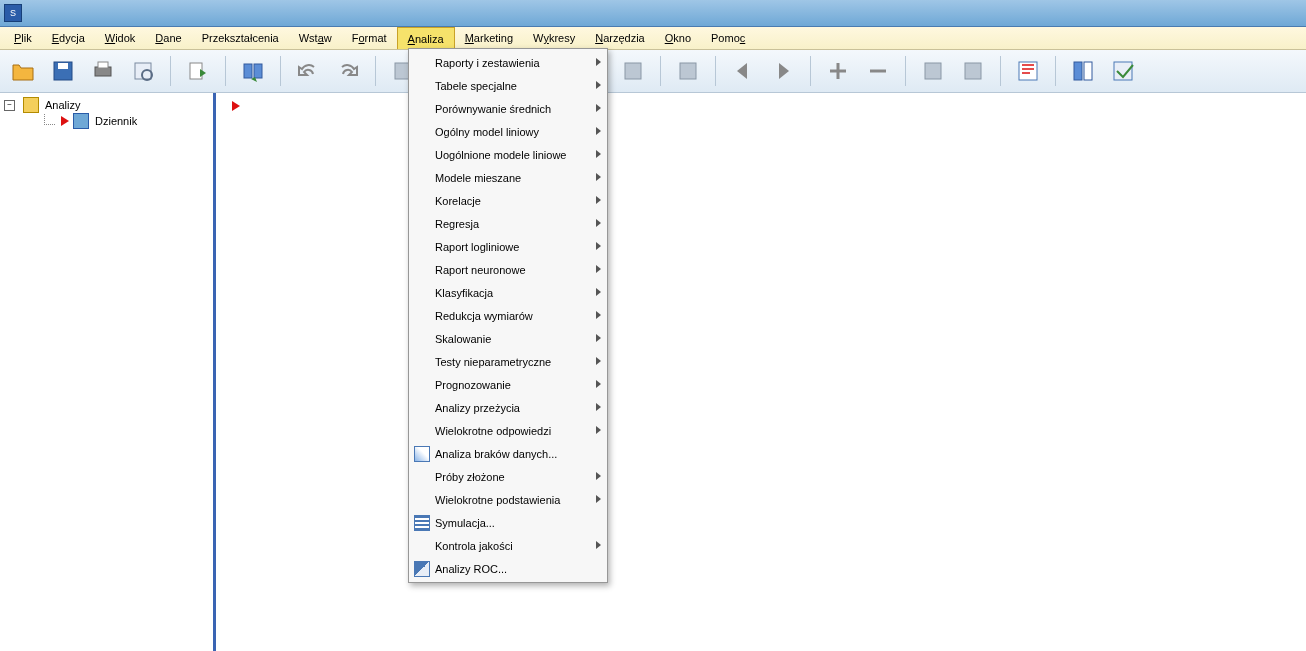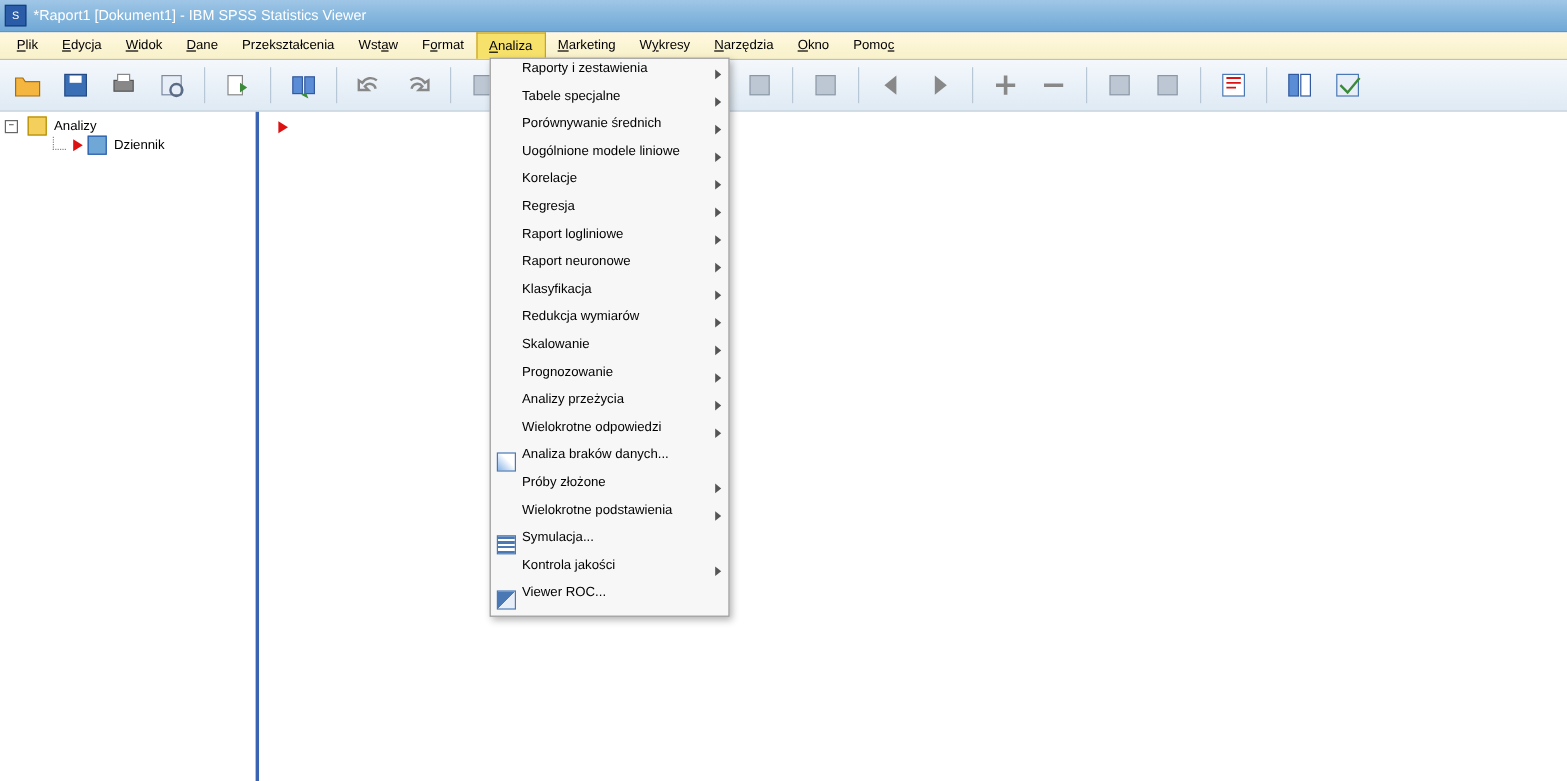--- a/index.html
+++ b/index.html
@@ -19,34 +19,33 @@
   .outline .indent{margin-left:28px}
   .twisty{width:9px;height:9px;border:1px solid #666;font-size:8px;line-height:8px;text-align:center}
   .ico-raport{width:14px;height:14px;background:#f4cf5c;border:1px solid #b38b00}
   .ico-dziennik{width:14px;height:14px;background:#6fa8d6;border:1px solid #2a5ca8}
   .arrow-red{width:12px;height:10px;display:inline-block}
   .arrow-red::before{content:"";display:block;width:0;height:0;border-left:8px solid #d11;border-top:5px solid transparent;border-bottom:5px solid transparent;margin-left:2px}
   .connector{margin-left:12px;width:10px;border-left:1px dotted #888;border-bottom:1px dotted #888;height:10px;margin-top:-4px;margin-right:2px}
   .viewpane{flex:1;background:#fff;padding:8px;position:relative}
   .viewpane .arrow-red{position:absolute;left:14px;top:8px}
   .dropdown{position:absolute;left:408px;top:48px;width:198px;background:#f7f7f7;border:1px solid #979797;box-shadow:2px 3px 6px rgba(0,0,0,.3);z-index:10;padding:2px 0}
-  .dropdown .dmi{height:23px;display:flex;align-items:flex-start;padding:0 22px 0 26px;position:relative;cursor:default}
+  .dropdown .dmi{height:23px;display:flex;align-items:center;padding:0 22px 0 26px;position:relative;cursor:default}
   .dropdown .dmi .sub{position:absolute;right:6px;top:7px;width:0;height:0;border-left:5px solid #555;border-top:4px solid transparent;border-bottom:4px solid transparent}
   .dropdown .dmi .dmic{position:absolute;left:5px;top:4px;width:14px;height:14px}
   .dmic.ico1{background:linear-gradient(45deg,#8ab4e8,#fff 60%);border:1px solid #4a78b5}
   .dmic.ico2{background:repeating-linear-gradient(0deg,#4a78b5 0 2px,#fff 2px 4px);border:1px solid #4a78b5}
   .dmic.ico3{background:linear-gradient(135deg,#4a78b5 0 50%,#e8eef7 50% 100%);border:1px solid #4a78b5}
   svg{display:block}
 </style>
 </head>
 <body>
 
 <div class="titlebar">
   <span class="appicon">S</span>
-  <span class="title">*Raport1 [Dokument1] - IBM SPSS Statistics Viewer</span>
 </div>
 
 <div class="menubar" id="menubar">
     <div class="mitem"><span class="und">P</span>lik</div>
     <div class="mitem"><span class="und">E</span>dycja</div>
     <div class="mitem"><span class="und">W</span>idok</div>
     <div class="mitem"><span class="und">D</span>ane</div>
     <div class="mitem">Przekształcenia</div>
     <div class="mitem">Wst<span class="und">a</span>w</div>
     <div class="mitem">F<span class="und">o</span>rmat</div>
@@ -231,24 +230,32 @@
     </div>
     <div class="dmi">
       <span><span class="und">T</span>abele specjalne</span>
       <span class="sub"></span>
     </div>
     <div class="dmi">
       <span><span class="und">P</span>orównywanie średnich</span>
       <span class="sub"></span>
     </div>
     <div class="dmi">
+      <span>Ogólny <span class="und">m</span>odel liniowy</span>
+      <span class="sub"></span>
+    </div>
+    <div class="dmi">
       <span><span class="und">U</span>ogólnione modele liniowe</span>
       <span class="sub"></span>
     </div>
     <div class="dmi">
+      <span>Mod<span class="und">e</span>le mieszane</span>
+      <span class="sub"></span>
+    </div>
+    <div class="dmi">
       <span><span class="und">K</span>orelacje</span>
       <span class="sub"></span>
     </div>
     <div class="dmi">
       <span><span class="und">R</span>egresja</span>
       <span class="sub"></span>
     </div>
     <div class="dmi">
       <span>Raport logliniowe</span>
       <span class="sub"></span>
@@ -260,20 +267,24 @@
     <div class="dmi">
       <span>K<span class="und">l</span>asyfikacja</span>
       <span class="sub"></span>
     </div>
     <div class="dmi">
       <span>Redukcja wymiarów</span>
       <span class="sub"></span>
     </div>
     <div class="dmi">
       <span><span class="und">S</span>kalowanie</span>
+      <span class="sub"></span>
+    </div>
+    <div class="dmi">
+      <span>Testy <span class="und">n</span>ieparametryczne</span>
       <span class="sub"></span>
     </div>
     <div class="dmi">
       <span>Prognozowanie</span>
       <span class="sub"></span>
     </div>
     <div class="dmi">
       <span>Analizy prze<span class="und">ż</span>ycia</span>
       <span class="sub"></span>
     </div>
@@ -296,15 +307,15 @@
     <div class="dmi">
       <span class="dmic ico2"></span>
       <span>S<span class="und">y</span>mulacja...</span>
     </div>
     <div class="dmi">
       <span>Kontrola <span class="und">j</span>akości</span>
       <span class="sub"></span>
     </div>
     <div class="dmi">
       <span class="dmic ico3"></span>
-      <span>Viewer ROC...</span>
+      <span>Analizy ROC...</span>
     </div>
   </div>
 
 </body></html>

